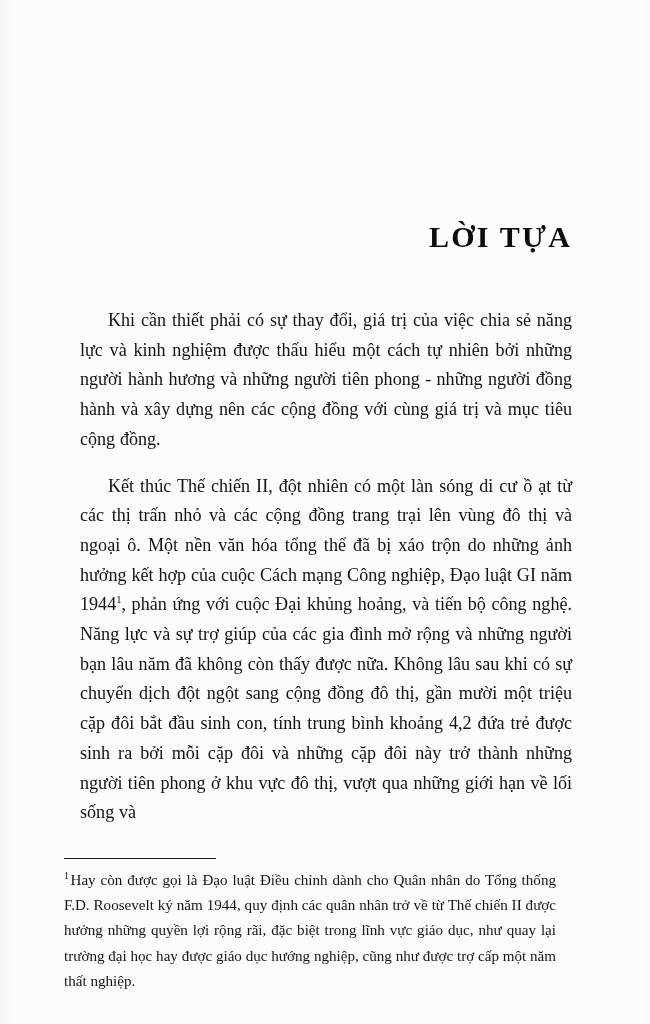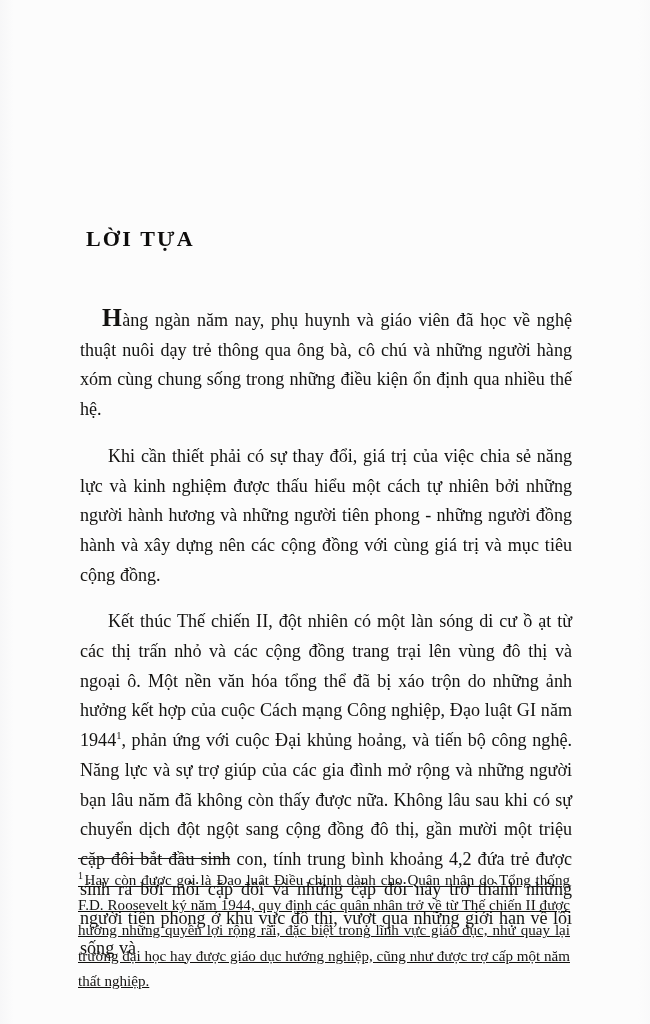--- a/index.html
+++ b/index.html
@@ -29,28 +29,28 @@
 
   .content {
     position: absolute;
     left: 80px;
     top: 0;
     width: 492px;
     height: 1024px;
   }
 
   .page-title {
-    margin: 6px;
+    margin: 0;
     padding: 0;
     position: absolute;
     top: 222px;
     left: 0;
     width: 492px;
-    text-align: left;
-    font-size: 22px;
+    text-align: right;
+    font-size: 30px;
     font-weight: 700;
     letter-spacing: 2.2px;
     line-height: 1;
     font-family: "Liberation Serif", "DejaVu Serif", serif;
     color: #0d0c0b;
   }
 
   .body-text {
     position: absolute;
     top: 306px;
@@ -88,24 +88,23 @@
 
   sup.fn-ref {
     font-size: 10.5px;
     vertical-align: super;
     line-height: 0;
     font-weight: 400;
   }
 
   .footnote-area {
     position: absolute;
-    left: 78px;
+    left: 64px;
     top: 858px;
     width: 492px;
-    text-decoration: underline;
   }
 
   .footnote-rule {
     width: 152px;
     height: 0;
     border: 0;
     border-top: 1.6px solid #1a1a18;
     margin: 0 0 9px 0;
   }
 
@@ -129,21 +128,20 @@
 <body>
 
 <div class="page">
 
   <div class="content">
 
     <h1 class="page-title">LỜI TỰA</h1>
 
     <div class="body-text">
 
-      <p class="para first"><span class="dropcap-initial">H</span><span>àng ngàn năm nay, phụ huynh và giáo viên đã học về nghệ thuật nuôi dạy trẻ thông qua ông bà, cô chú và những người hàng xóm cùng chung sống trong những điều kiện ổn định qua nhiều thế hệ.</span></p>
 
       <p class="para"><span>Khi cần thiết phải có sự thay đổi, giá trị của việc chia sẻ năng lực và kinh nghiệm được thấu hiểu một cách tự nhiên bởi những người hành hương và những người tiên phong - những người đồng hành và xây dựng nên các cộng đồng với cùng giá trị và mục tiêu cộng đồng.</span></p>
 
       <p class="para"><span>Kết thúc Thế chiến II, đột nhiên có một làn sóng di cư ồ ạt từ các thị trấn nhỏ và các cộng đồng trang trại lên vùng đô thị và ngoại ô. Một nền văn hóa tổng thể đã bị xáo trộn do những ảnh hưởng kết hợp của cuộc Cách mạng Công nghiệp, Đạo luật GI năm 1944</span><sup class="fn-ref">1</sup><span>, phản ứng với cuộc Đại khủng hoảng, và tiến bộ công nghệ. Năng lực và sự trợ giúp của các gia đình mở rộng và những người bạn lâu năm đã không còn thấy được nữa. Không lâu sau khi có sự chuyển dịch đột ngột sang cộng đồng đô thị, gần mười một triệu cặp đôi bắt đầu sinh con, tính trung bình khoảng 4,2 đứa trẻ được sinh ra bởi mỗi cặp đôi và những cặp đôi này trở thành những người tiên phong ở khu vực đô thị, vượt qua những giới hạn về lối sống và</span></p>
 
     </div>
   </div>
 
   <div class="footnote-area">
     <hr class="footnote-rule">

